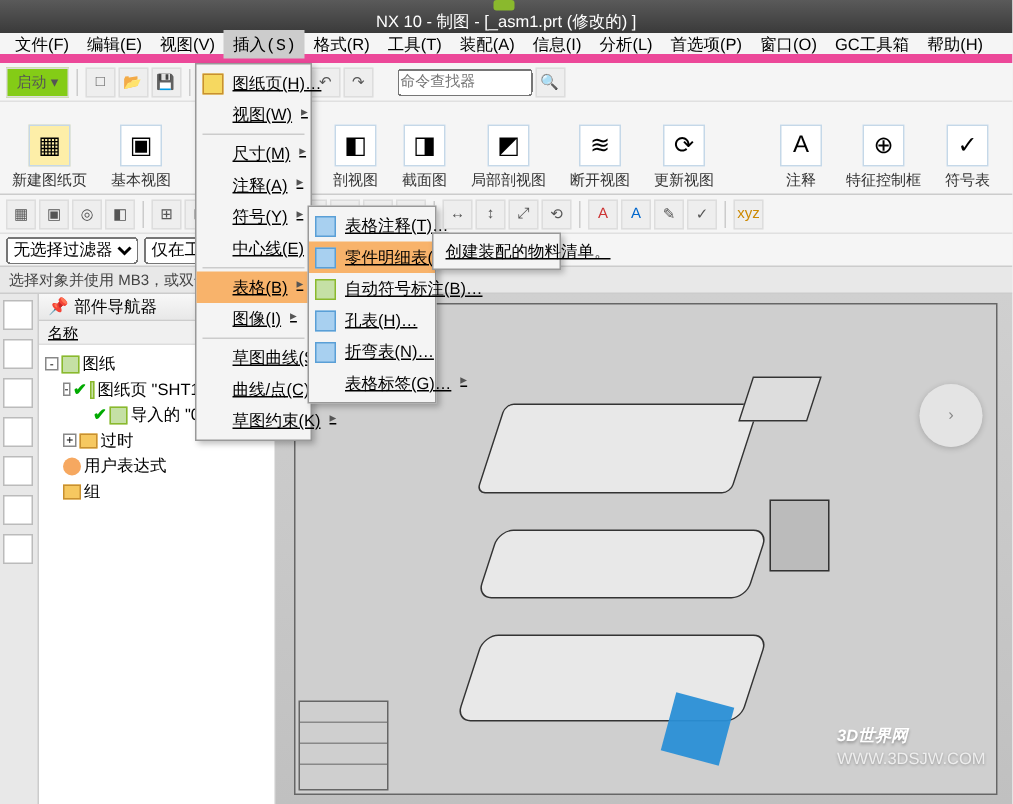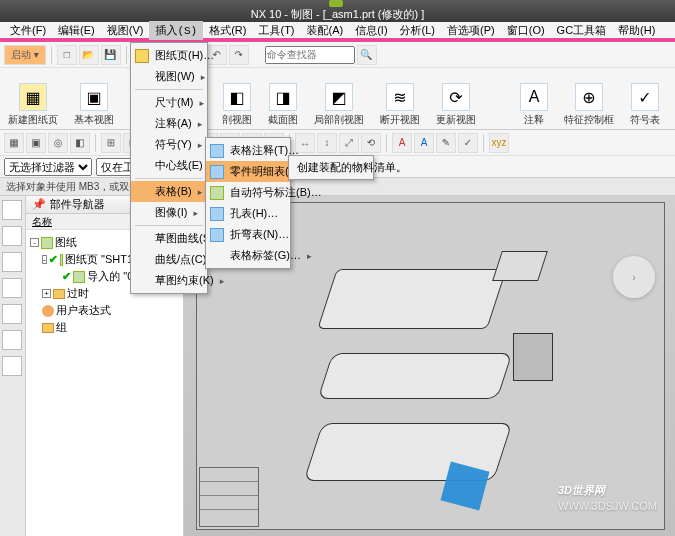--- a/index.html
+++ b/index.html
@@ -1,24 +1,24 @@
 <!DOCTYPE html>
 <html><head>
 <meta charset="utf-8">
 <style>
 * { margin:0; padding:0; box-sizing:border-box; font-family:"Microsoft YaHei",SimSun,sans-serif; font-size:11px; }
 body { width:675px; height:536px; background:#f0f0f0; overflow:hidden; position:relative; }
 .titlebar { height:22px; background:linear-gradient(#5a5a5a,#3a3a3a); color:#fff; display:flex; align-items:center; padding:0 6px;flex-direction:column; }
 .titlebar-icon { width:14px; height:14px; background:#8ab92d; margin-right:4px; border-radius:2px; }
-.menubar { height:20px; background:#f5f5f5; border-bottom:4px solid #ec4899; display:flex; align-items:center; padding:0 4px; }
+.menubar { height:20px; background:#f5f5f5; border-bottom:6px solid #ec4899; display:flex; align-items:center; padding:0 4px; }
 .menubar > span { padding:2px 6px; cursor:default; }
 .menubar > span.active { background:#ccc;font-family:Liberation Mono, monospace; }
 .toolbar1 { height:26px; background:#f5f5f5; border-bottom:1px solid #e0e0e0; display:flex; align-items:center; padding:0 4px; gap:2px; }
 .tbtn { width:20px; height:20px; background:#eee; border:1px solid #ddd; display:inline-flex; align-items:center; justify-content:center; font-size:10px; color:#555; }
-.tbtn.b { background:#fdba74; }
+.tbtn.b { background:#84cc16; }
 .sep { width:1px; height:18px; background:#ccc; margin:0 3px; }
 .ribbon { height:62px; background:#f5f5f5; border-bottom:1px solid #ccc; display:flex; position:relative; }
 .ribbon-item { display:flex; flex-direction:column; align-items:center; justify-content:flex-end; padding:2px 8px; gap:2px; }
 .ribbon-icon { width:28px; height:28px; background:#fff; border:1px solid #c5d8e8; display:flex; align-items:center; justify-content:center; font-size:16px; }
 .ribbon-icon.y { background:#fdeea8; }
 .ribbon-label { font-size:10px; color:#333; white-space:nowrap; }
 .toolbar2 { height:26px; background:#f5f5f5; border-bottom:1px solid #e0e0e0; display:flex; align-items:center; padding:0 4px; gap:2px; flex-wrap:nowrap; overflow:hidden; }
 .filterbar { height:22px; background:#f5f5f5; border-bottom:1px solid #ccc; display:flex; align-items:center; padding:0 4px; gap:4px; }
 .filterbar select { font-size:11px; height:18px; }
 .statusline { height:18px; background:#e8e8e8; border-bottom:1px solid #ccc; padding:2px 6px; font-size:10px; color:#444; }
@@ -39,21 +39,21 @@
 .paper { position:absolute; left:12px; top:6px; right:10px; bottom:6px; background:#cfcfcf; border:1px solid #666; }
 .part { position:absolute; background:#e8e8e8; border:1px solid #333; border-radius:6px; }
 .watermark-cube { position:absolute; right:190px; bottom:30px; width:40px; height:40px; background:#2a8fd6; transform:rotate(15deg); opacity:.95; }
 .watermark-text { position:absolute; right:18px; bottom:24px; color:#fff; font-size:22px; font-style:italic; font-weight:bold; text-shadow:0 1px 2px rgba(0,0,0,.3); white-space:nowrap; }
 .watermark-text .url { display:block; font-size:11px; font-style:normal; font-weight:normal; color:#eee; }
 .navarrow { position:absolute; right:20px; top:256px; width:42px; height:42px; border-radius:50%; background:rgba(230,230,230,.9); display:flex; align-items:center; justify-content:center; font-size:22px; color:#888; box-shadow:0 1px 4px rgba(0,0,0,.2); }
 
 .submenu { position:absolute; background:#f4f4f4; border:1px solid #999; box-shadow:2px 2px 4px rgba(0,0,0,.25); z-index:50; }
 .submenu-col { padding:2px 0; }
 
-.submenu-item { padding:3px 18px 3px 24px; font-size:11px; white-space:nowrap; display:flex; align-items:center; gap:6px; position:relative; }
+.submenu-item { padding:3px 18px 3px 24px; font-size:11px; white-space:nowrap; display:flex; gap:6px; position:relative;text-decoration:underline; }
 .submenu-item .iconbox { position:absolute; left:4px; top:50%; transform:translateY(-50%); width:14px; height:14px; }
 .submenu-item.active { background:#f8b36b; }
 .submenu-item .arrow { margin-left:auto; font-size:9px; color:#555; }
 .submenu.m1 { left:130px; top:42px; width:78px; }
 .submenu.m2 { left:205px; top:137px; width:86px; }
 .submenu.m3 { left:288px; top:155px; width:86px; }
 .submenu .iconbox.y { background:#f6d860; border:1px solid #c89030; }
 .submenu .iconbox.g { background:#c5e0a5; border:1px solid #8ab92d; }
 .submenu .iconbox.b { background:#a8d0f0; border:1px solid #5a9fd6; }
 </style>

